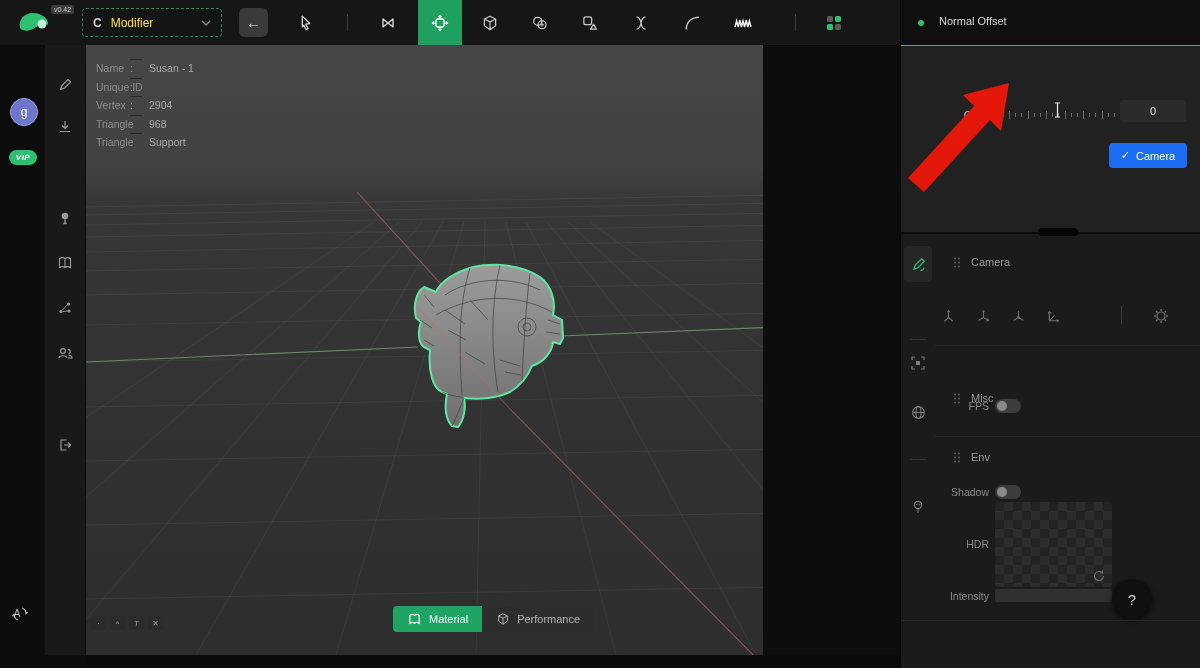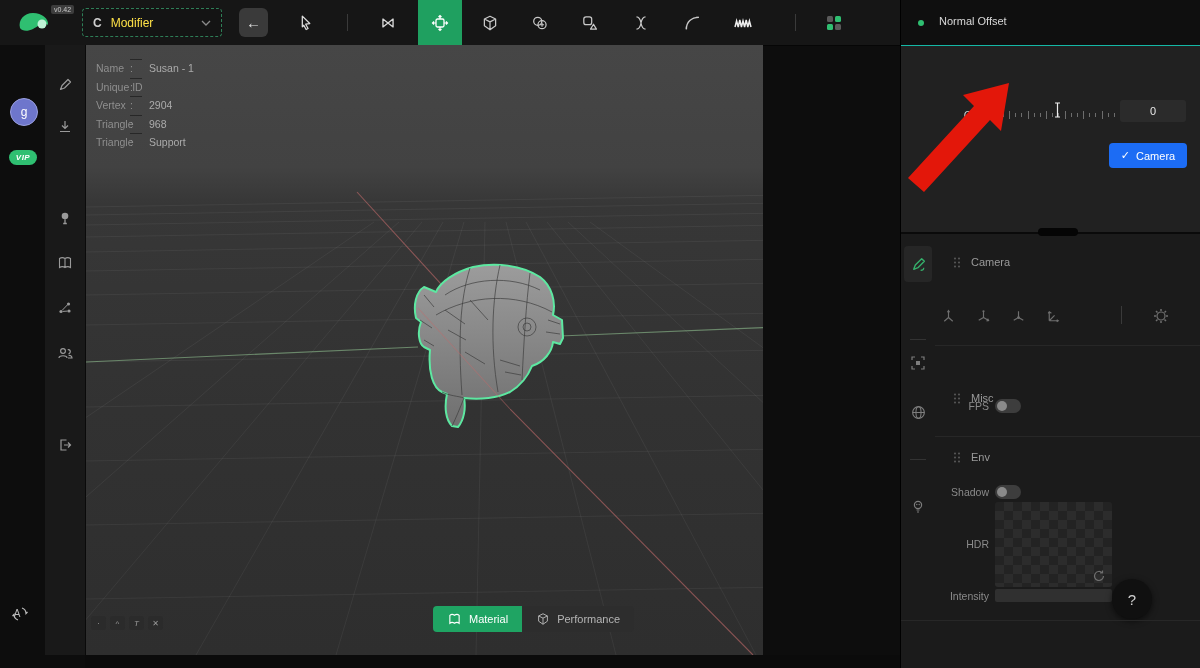--- a/index.html
+++ b/index.html
@@ -37,21 +37,21 @@
   #info-panel .lbl{width:53px;color:#8f8f8f;}
   #info-panel .sep{width:12px;color:#8f8f8f;}
   #info-panel .val{color:#ababab;}
   #gizmo{left:677px;top:34px;width:84px;height:84px;}
   #vp-toolbar{left:778px;top:137px;width:30px;height:196px;background:#1c1c1c;border:1px solid #090909;border-radius:7px;
     display:flex;flex-direction:column;align-items:center;box-sizing:border-box;padding-top:12px;}
   #vp-toolbar .vic{width:24px;height:24px;margin-bottom:7px;display:flex;align-items:center;justify-content:center;cursor:pointer;}
   #vp-toolbar .vdiv{width:13px;height:1px;background:#3a3a3a;margin:2px 0 9px 0;}
   .miniBtn{top:571px;width:15px;height:14px;background:#2b2b2b;border-radius:3px;color:#9a9a9a;font-size:8px;
     display:flex;align-items:center;justify-content:center;cursor:pointer;}
-  #bottom-tabs{left:307px;top:561px;height:26px;display:flex;border-radius:4px;overflow:hidden;margin-left:40px;}
+  #bottom-tabs{left:307px;top:561px;height:26px;display:flex;border-radius:4px;overflow:hidden;}
   .vtab{display:flex;align-items:center;gap:7px;padding:0 14px;font-size:11px;cursor:pointer;}
   .vtab.active{background:#1fa463;color:#fff;}
   .vtab.inactive{background:#2d2d2d;color:#b5b5b5;}
   
   #rpanel{left:900px;top:0;width:300px;height:668px;background:#1e1e1e;border-left:1px solid #000;box-sizing:border-box;}
   #rp-header{left:0;top:0;width:300px;height:45px;background:#0f0f0f;border-bottom:7px solid #14b8a6;}
   #rp-header .dot{position:absolute;left:17px;top:20px;width:6px;height:6px;border-radius:50%;background:#2fbf71;}
   #rp-header .hlabel{position:absolute;left:38px;top:15px;font-size:11px;color:#d8d8d8;}
   #rp-body{left:0;top:46px;width:300px;height:186px;background:#212121;}
   #offset-label{left:40px;top:58px;width:52px;text-align:right;font-size:11px;color:#cfcfcf;line-height:22px;}

